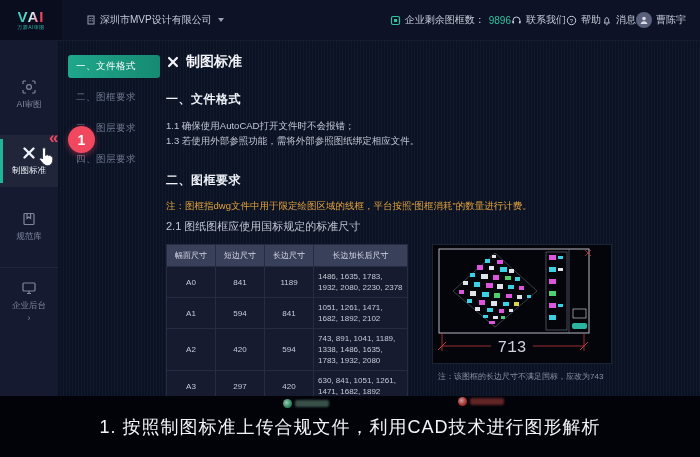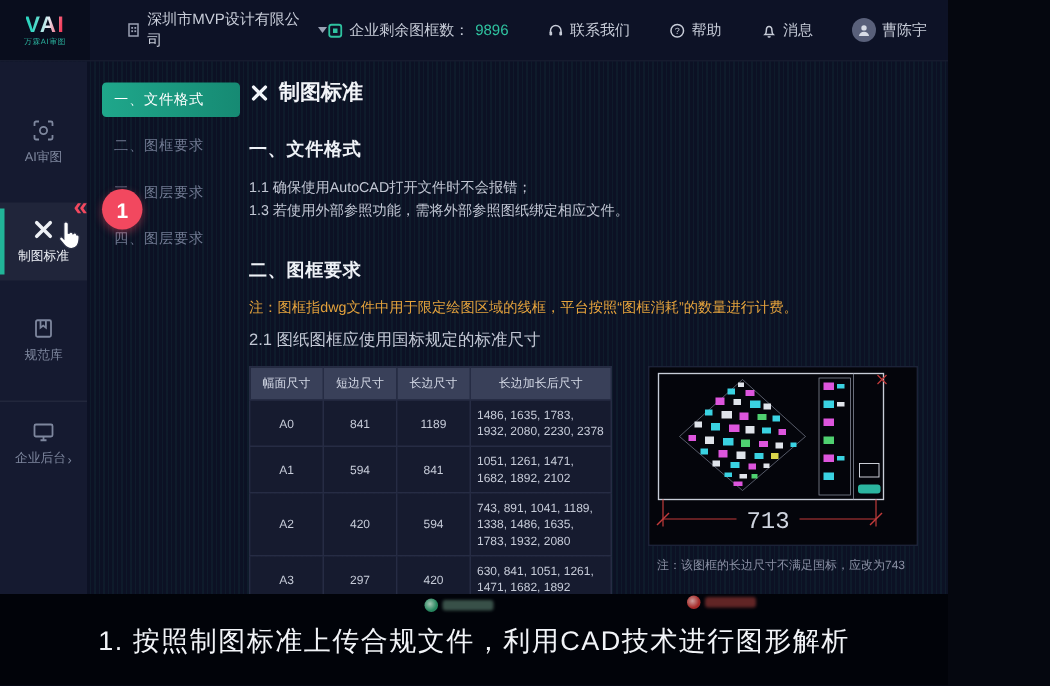--- a/index.html
+++ b/index.html
@@ -1,49 +1,49 @@
 <!DOCTYPE html>
 <html><head>
 <meta charset="utf-8">
 <style>
   html,body{margin:0;padding:0;background:#05070f;}
-  .stage{position:relative;width:632px;height:457px;overflow:hidden;
+  .stage{position:relative;width:700px;height:457px;overflow:hidden;
     background:#0c1124;font-family:"Liberation Sans","DejaVu Sans",sans-serif;
     color:#e8eaf0;}
   .stage::after{content:"";position:absolute;inset:0;pointer-events:none;
     background:repeating-linear-gradient(90deg,rgba(56,214,170,.05) 0 1px,transparent 1px 3px);}
   
   header{height:40px;display:flex;align-items:center;background:#0d1226;
     border-bottom:1px solid rgba(255,255,255,.04);position:relative;z-index:2;}
   .logo-box{width:62px;height:40px;display:flex;flex-direction:column;align-items:center;
     justify-content:center;background:#090d1d;}
   .logo-v{font-size:15px;font-weight:bold;letter-spacing:1px;
     background:linear-gradient(100deg,#2dd4bf 20%,#e9edf5 55%,#f4415f 85%);
     -webkit-background-clip:text;background-clip:text;color:transparent;line-height:14px;}
   .logo-sub{font-size:5px;color:#2bb5a0;letter-spacing:.5px;}
   .company{display:flex;align-items:center;gap:4px;margin-left:24px;font-size:10px;color:#c7ccd8;cursor:pointer;}
   .caret{width:0;height:0;border-left:3.5px solid transparent;border-right:3.5px solid transparent;
     border-top:4px solid #9aa1b4;margin-left:2px;}
-  .hd-right{margin-left:auto;display:flex;align-items:center;gap:26px;padding-right:14px;font-size:10px;color:#c7ccd8;}
+  .hd-right{margin-left:auto;display:flex;align-items:center;gap:0;padding-right:14px;font-size:10px;color:#c7ccd8;}
   .hd-item{display:flex;align-items:center;gap:4px;cursor:pointer;white-space:nowrap;}
   .quota-num{color:#2fc3a0;}
   .avatar{width:16px;height:16px;border-radius:50%;background:#59607a;display:flex;
     align-items:center;justify-content:center;}
   .ic{display:inline-flex;align-items:center;justify-content:center;}
   .ic svg{display:block;}
   
   .body-row{display:flex;height:355px;position:relative;z-index:1;}
   nav.sidebar{width:58px;background:#151a30;display:flex;flex-direction:column;padding-top:28px;}
   .side-item{position:relative;display:flex;flex-direction:column;align-items:center;gap:4px;
     padding:10px 0;color:#7e879e;font-size:8.5px;cursor:pointer;}
   .side-item.active{color:#eef1f6;background:rgba(255,255,255,.05);}
   .side-item.active::before{content:"";position:absolute;left:0;top:4px;bottom:4px;width:3px;background:#21b598;}
   .side-item + .side-item{margin-top:14px;}
   .side-bottom{margin-top:auto;margin-bottom:10px;border-top:1px solid rgba(255,255,255,.06);padding-top:12px;}
-  .side-label{display:flex;align-items:center;gap:1px;}
+  .side-label{display:flex;align-items:center;gap:1px;flex-direction:column;}
   
   aside.submenu{width:104px;padding:14px 0 0 10px;box-sizing:border-box;}
   .sub-item{font-size:9.5px;color:#707a92;padding:5px 8px;margin-bottom:8px;width:76px;cursor:pointer;
     letter-spacing:.5px;}
   .sub-item.active{background:linear-gradient(90deg,#1fa78b,#168a73);color:#fff;border-radius:3px;}
   
   main.content{flex:1;padding:12px 8px 0 4px;box-sizing:border-box;overflow:hidden;}
   .page-title{display:flex;align-items:center;gap:6px;font-size:14px;font-weight:bold;color:#f2f4f8;}
   .sec-title{font-size:12px;font-weight:bold;color:#eef1f6;letter-spacing:.5px;}
   .s1{margin-top:20px;}

